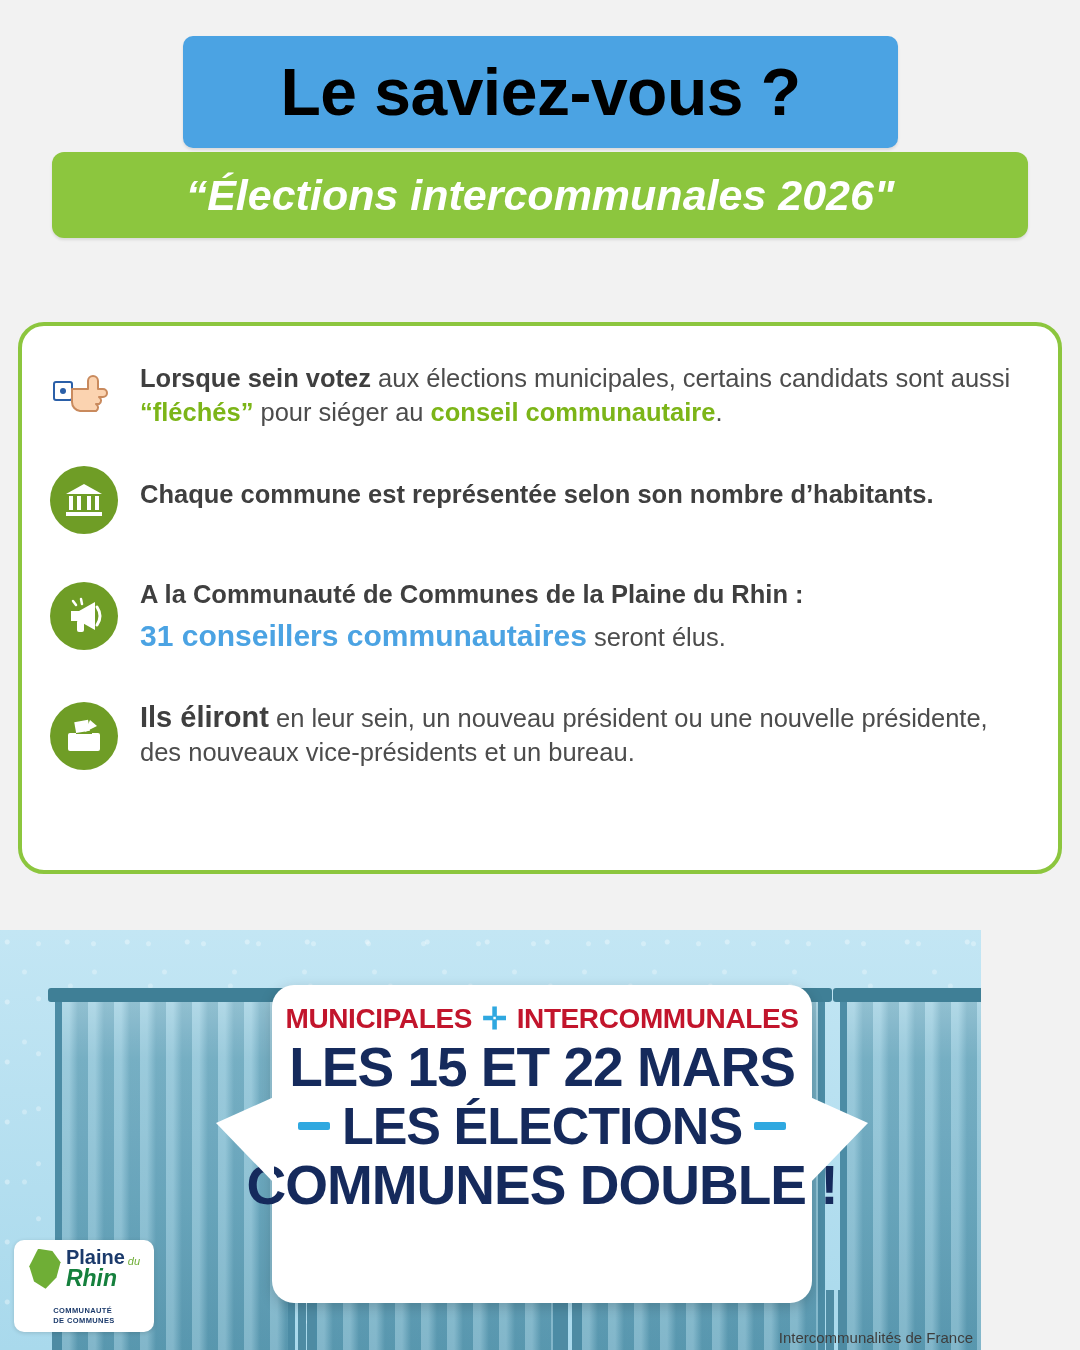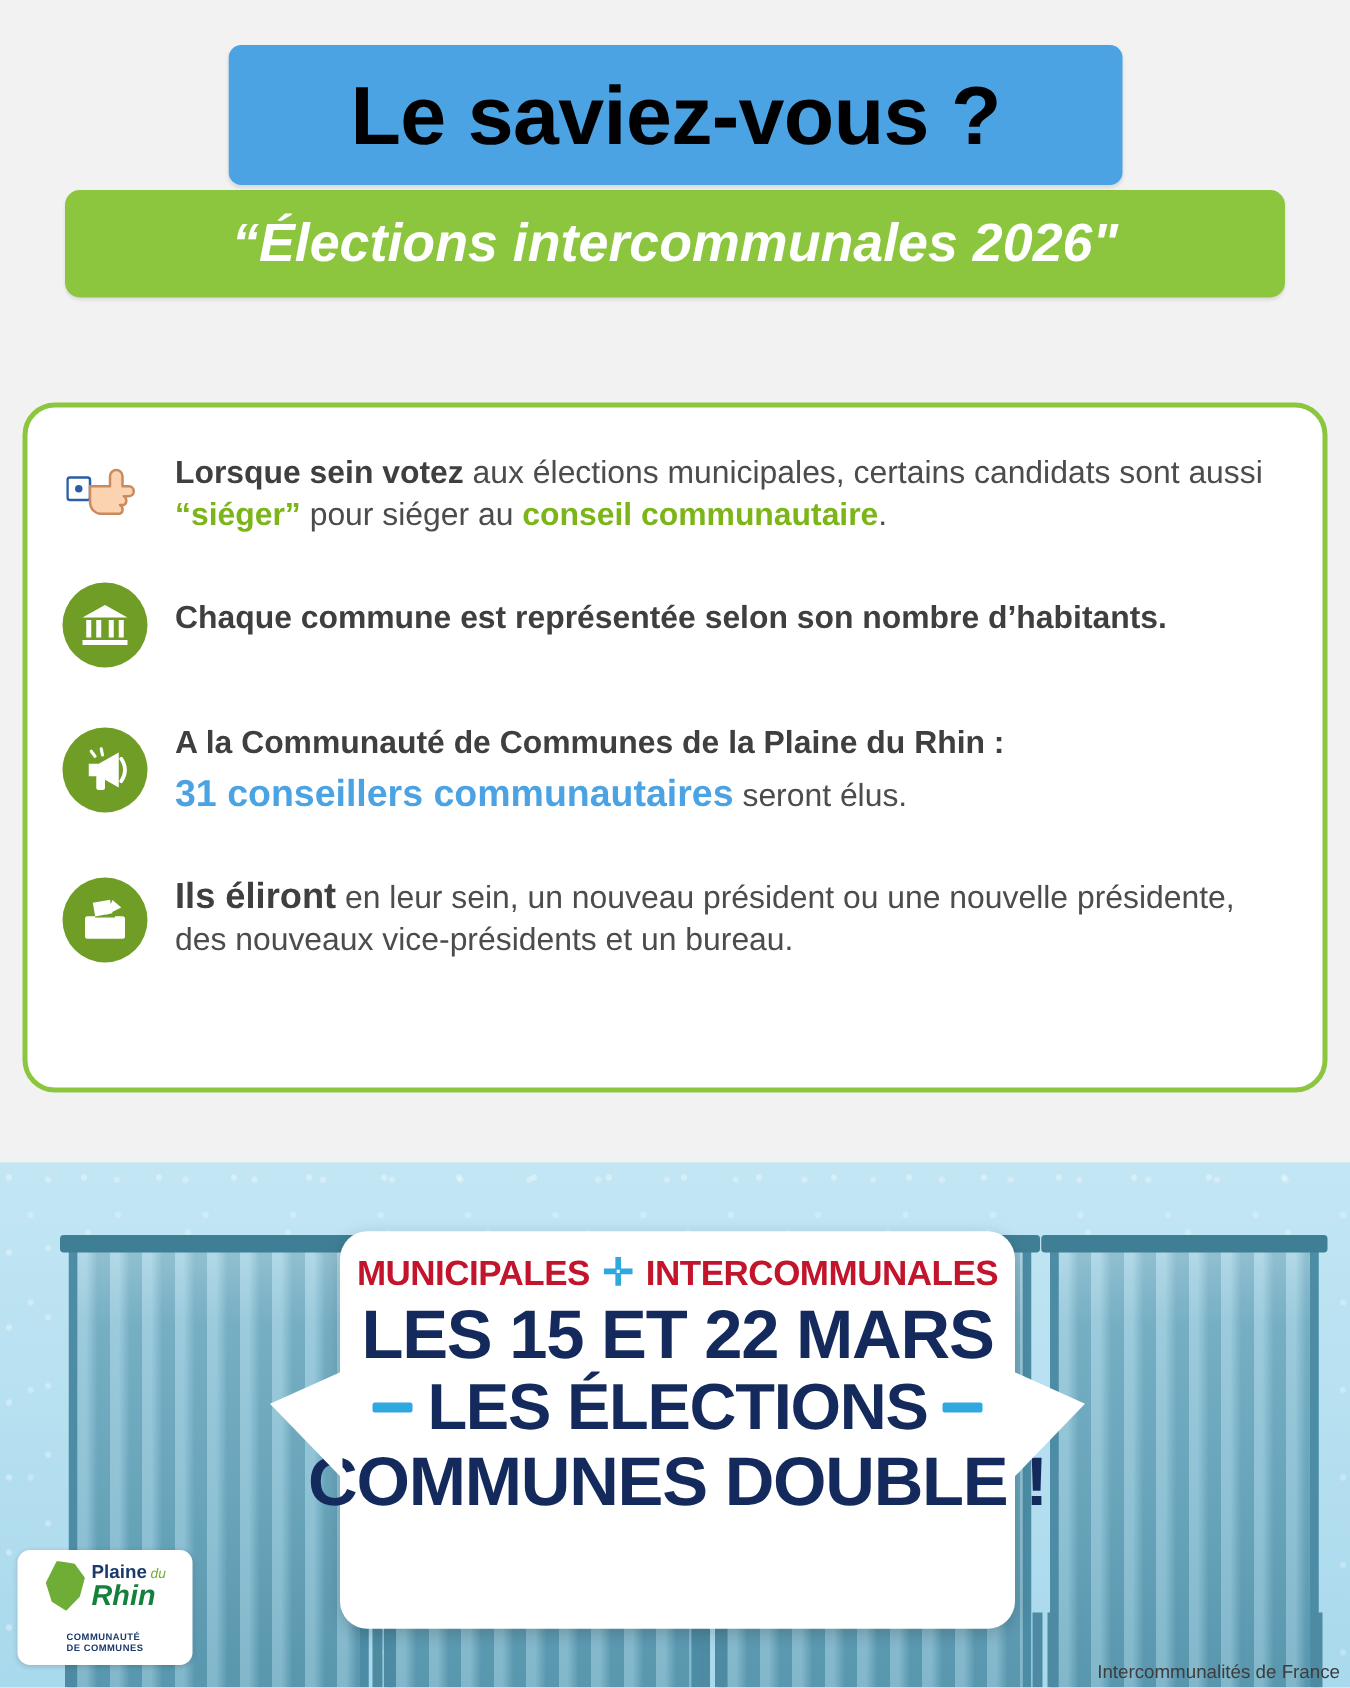--- a/index.html
+++ b/index.html
@@ -119,21 +119,21 @@
   
   .row.r-1 { margin-bottom: 30px; }
   .row.r-2 { margin-bottom: 42px; }
   .row.r-3 { margin-bottom: 40px; }
 
   
   .photo {
     position: absolute;
     left: 0;
     top: 930px;
-    width: 1080px;
+    width: 981px;
     height: 420px;
     overflow: hidden;
     background: linear-gradient(180deg, #bfe4f2 0%, #a8d8ec 45%, #9ecfe4 100%);
   }
   .wall {
     position: absolute;
     inset: 0;
     background:
       radial-gradient(circle at 12% 20%, rgba(255,255,255,0.35) 0 2px, transparent 3px),
       radial-gradient(circle at 35% 60%, rgba(255,255,255,0.28) 0 2px, transparent 3px),
@@ -291,21 +291,21 @@
   }
   .logo-map {
     width: 34px;
     height: 40px;
     background: #6fae36;
     clip-path: polygon(30% 0%, 72% 6%, 96% 34%, 84% 72%, 52% 100%, 18% 82%, 4% 44%);
   }
   .logo-plaine {
     color: #1b3a6b;
     font-weight: bold;
-    font-size: 15px;
+    font-size: 20px;
     line-height: 1;
   }
   .logo-du {
     color: #6fae36;
     font-style: italic;
     font-size: 11px;
     line-height: 1;
   }
   .logo-rhin {
     color: #15803d;
@@ -349,21 +349,21 @@
 
   <div class="row r-1">
     <div class="icon-circle bare">
       <svg width="62" height="48" viewBox="0 0 62 48" xmlns="http://www.w3.org/2000/svg">
         <rect x="1" y="16" width="18" height="18" rx="2" fill="#ffffff" stroke="#2a5fa8" stroke-width="2"></rect>
         <circle cx="10" cy="25" r="3" fill="#2a5fa8"></circle>
         <path d="M19 23 h16 v-8 a5 5 0 0 1 10 0 v8 h5 a4 4 0 0 1 0 8 h-4 a4 4 0 0 1 0 7 h-3 a4 4 0 0 1 0 7 h-16 a9 9 0 0 1 -8 -9 v-13 z" fill="#fbd3b0" stroke="#c98a5d" stroke-width="2" stroke-linejoin="round"></path>
       </svg>
     </div>
     <div class="row-text r1">
-      <span class="bold-dark">Lorsque sein votez</span><span> aux élections municipales, certains candidats sont aussi </span><span class="green-bold">“siéger”</span><span> pour siéger au </span><span class="green-bold">conseil communautaire</span><span>.</span>
+      <span class="bold-dark">Lorsque sein votez</span><span> aux élections municipales, certains candidats sont aussi </span><span class="green-bold">“fléchés”</span><span> pour siéger au </span><span class="green-bold">conseil communautaire</span><span>.</span>
     </div>
   </div>
 
   <div class="row r-2">
     <div class="icon-circle">
       <svg width="40" height="36" viewBox="0 0 40 36" xmlns="http://www.w3.org/2000/svg">
         <polygon points="20,2 38,12 2,12" fill="#ffffff"></polygon>
         <rect x="5" y="14" width="4" height="14" fill="#ffffff"></rect>
         <rect x="13" y="14" width="4" height="14" fill="#ffffff"></rect>
         <rect x="23" y="14" width="4" height="14" fill="#ffffff"></rect>

